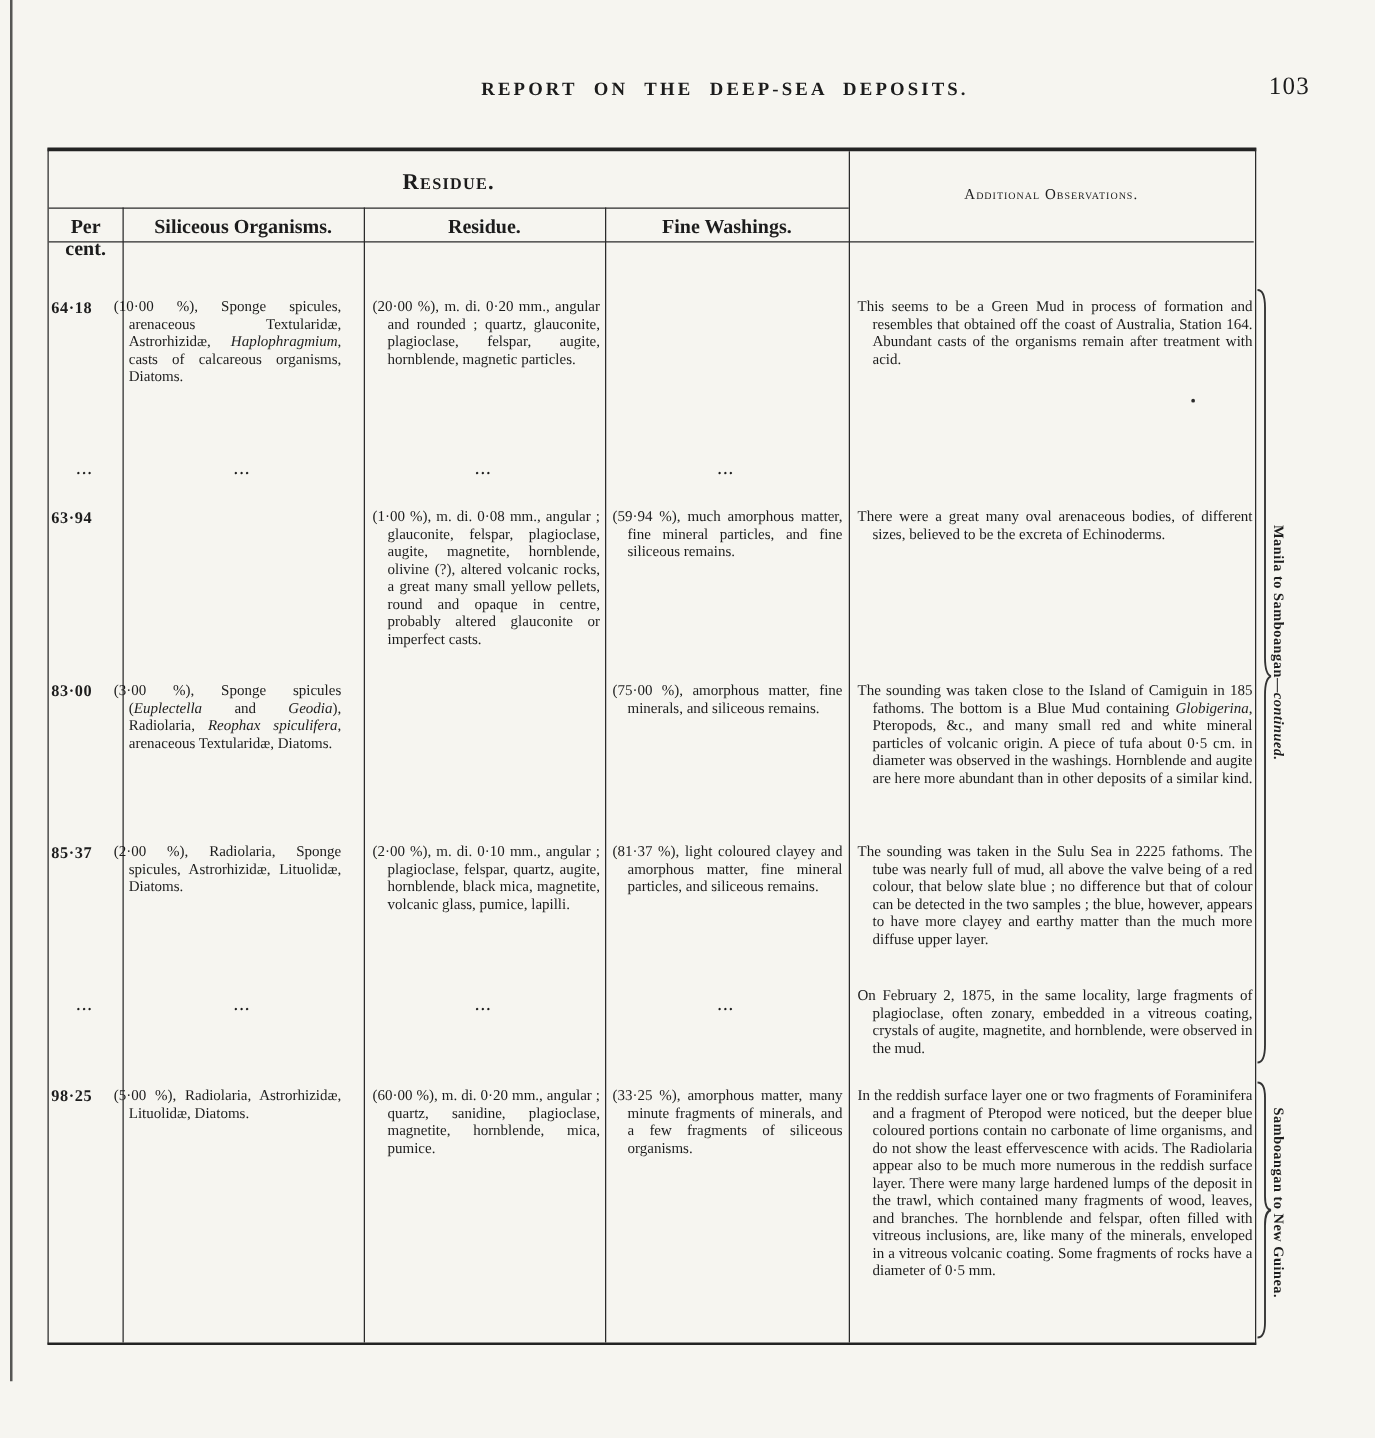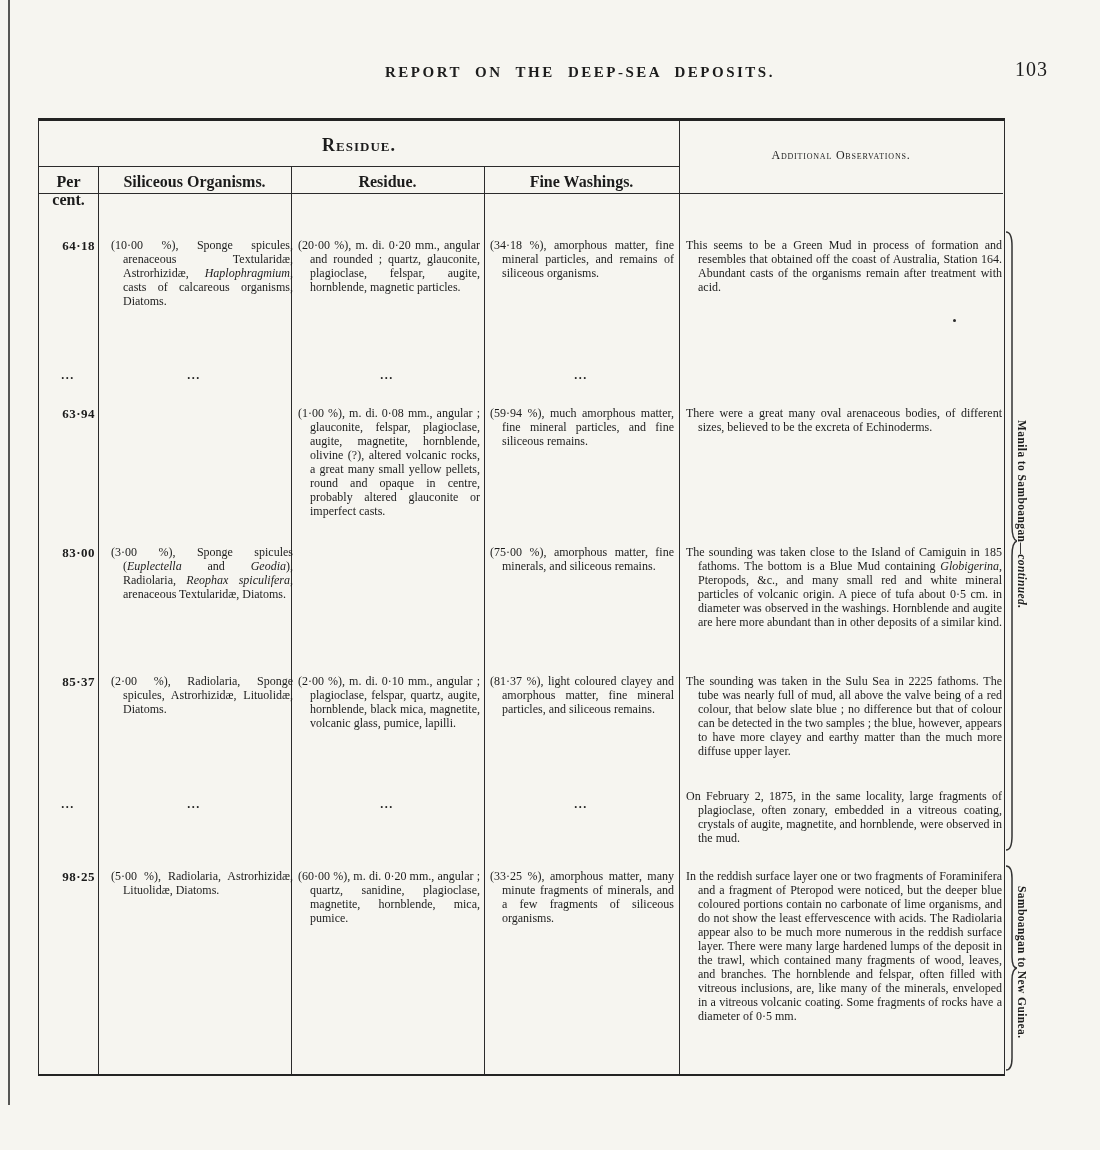--- a/index.html
+++ b/index.html
@@ -39,26 +39,26 @@
   }
   .colhead{position:absolute;top:52px;font-weight:700;font-size:16px;text-align:center;}
   .h-pct{left:0;width:59px;}
   .h-org{left:59px;width:193px;}
   .h-min{left:252px;width:193px;}
   .h-wash{left:445px;width:195px;}
   .cell{
     position:absolute;font-size:12px;line-height:1.17;text-align:justify;
     padding-left:12px;text-indent:-12px;box-sizing:border-box;
   }
-  .c-org{left:72px;width:182px;}
+  .c-org{left:52px;width:182px;}
   .c-min{left:259px;width:182px;}
   .c-wash{left:451px;width:184px;}
   .c-obs{left:647px;width:316px;}
   .c-pct{
-    position:absolute;left:2px;width:54px;text-align:right;
+    position:absolute;left:2px;width:54px;text-align:left;
     font-weight:700;font-size:13px;letter-spacing:.5px;
   }
   .r1{top:117px;} .r2{top:240px;} .r3{top:285px;} .r4{top:424px;}
   .r5{top:553px;} .r6{top:668px;} .r7{top:748px;}
   .dots{position:absolute;width:40px;text-align:center;font-weight:700;letter-spacing:1.5px;font-size:12px;}
   .d1{left:9px;} .d2{left:135px;} .d3{left:328px;} .d4{left:522px;}
   .rd2{top:247px;} .rd6{top:676px;}
   .brace{position:absolute;}
   .b1{left:1003px;top:230px;}
   .b2{left:1003px;top:864px;}
@@ -94,21 +94,20 @@
     <div class="vl v4"></div>
 
     <div class="colhead h-pct">Per cent.</div>
     <div class="colhead h-org">Siliceous Organisms.</div>
     <div class="colhead h-min">Residue.</div>
     <div class="colhead h-wash">Fine Washings.</div>
 
     <div class="c-pct r1">64·18</div>
     <div class="cell c-org r1">(10·00 %), Sponge spicules, arenaceous Textularidæ, Astrorhizidæ, <i>Haplophragmium</i>, casts of calcareous organisms, Diatoms.</div>
     <div class="cell c-min r1">(20·00 %), m. di. 0·20 mm., angular and rounded ; quartz, glauconite, plagioclase, felspar, augite, hornblende, magnetic particles.</div>
-    <div class="cell c-wash r1">(34·18 %), amorphous matter, fine mineral particles, and remains of siliceous organisms.</div>
     <div class="cell c-obs r1">This seems to be a Green Mud in process of formation and resembles that obtained off the coast of Australia, Station 164.  Abundant casts of the organisms remain after treatment with acid.</div>
 
     <div class="dots d1 rd2">...</div>
     <div class="dots d2 rd2">...</div>
     <div class="dots d3 rd2">...</div>
     <div class="dots d4 rd2">...</div>
 
     <div class="c-pct r3">63·94</div>
     <div class="cell c-min r3">(1·00 %), m. di. 0·08 mm., angular ; glauconite, felspar, plagioclase, augite, magnetite, hornblende, olivine (?), altered volcanic rocks, a great many small yellow pellets, round and opaque in centre, probably altered glauconite or imperfect casts.</div>
     <div class="cell c-wash r3">(59·94 %), much amorphous matter, fine mineral particles, and fine siliceous remains.</div>

